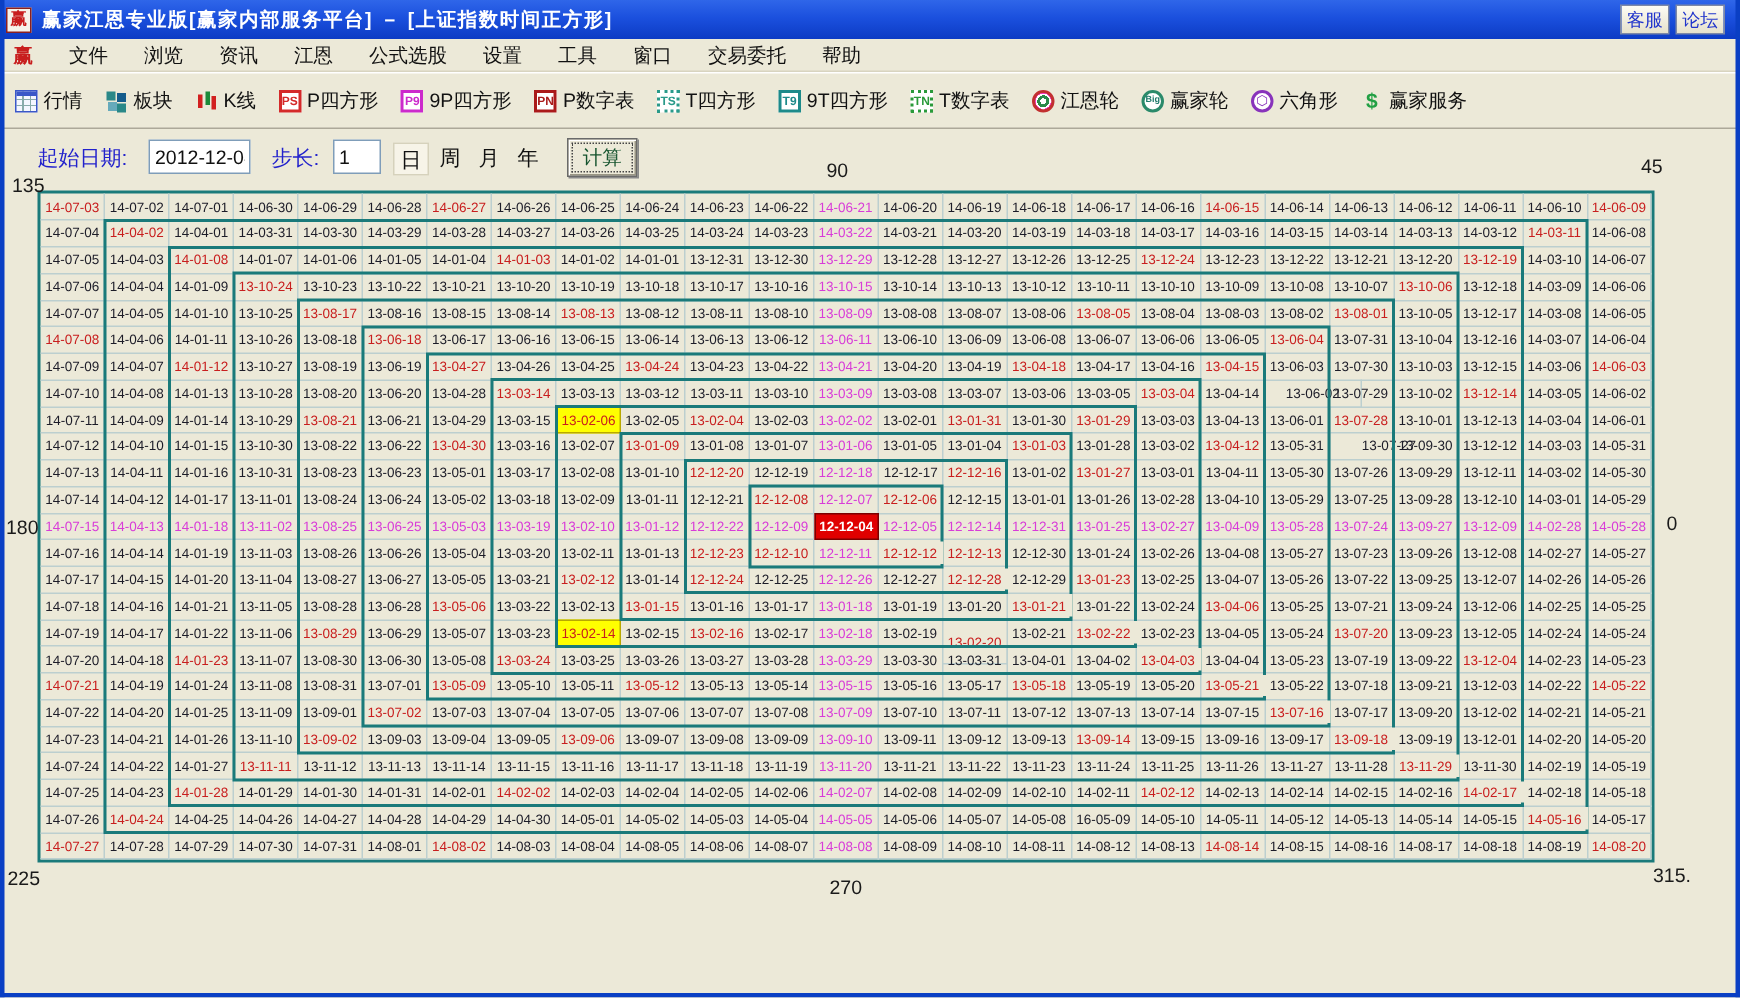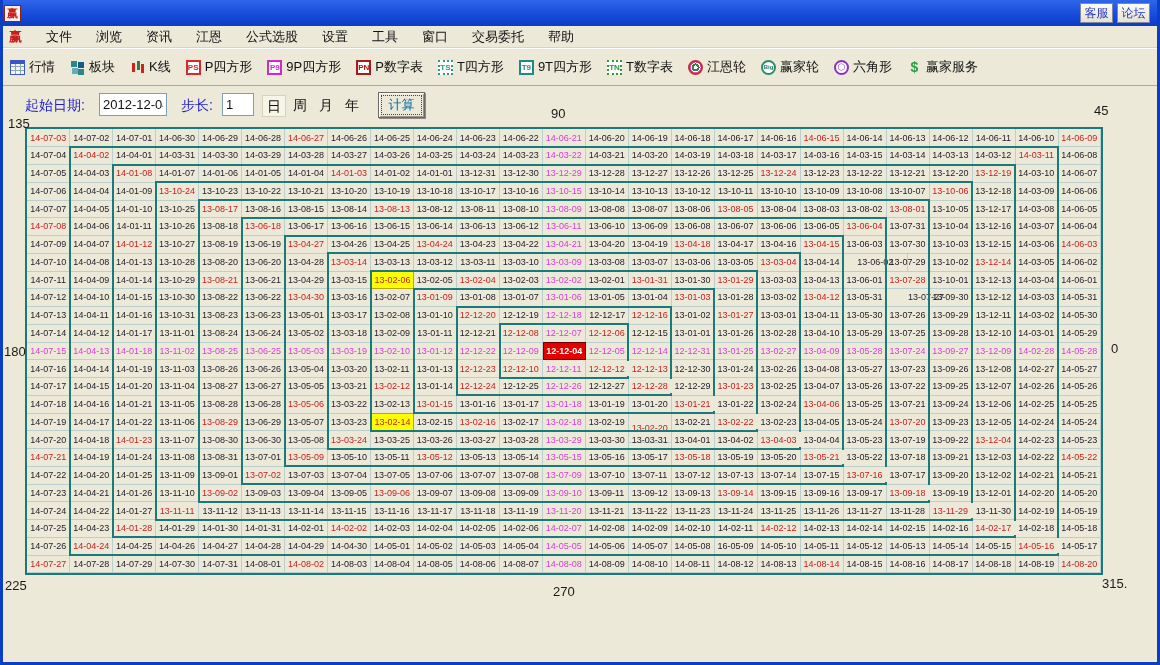--- a/index.html
+++ b/index.html
@@ -57,41 +57,42 @@
   
   .controlbar { position:absolute; left:0; top:86px; width:1160px; height:38px; background:#ece9d8; }
   .ctl-label { position:absolute; color:#2222cc; font-size:14px; top:11px; }
   .ctl-input { position:absolute; top:7px; height:23px; background:#fff; border:1px solid #7f9db9;
     font-size:13px; padding:2px 3px; font-family:"Liberation Sans",sans-serif; color:#111; }
   .period { position:absolute; top:9px; font-size:14px; color:#111; width:24px; height:22px;
     text-align:center; line-height:20px; cursor:pointer; }
   .period.sel { background:#f7f4e8; border:1px solid #d6d2bc; }
   .calc-btn { position:absolute; left:378px; top:6px; width:47px; height:26px; background:#ece9d8;
     border:1px solid #6a6a6a; box-shadow:inset 1px 1px 0 #fff, inset -1px -1px 0 #9a9684, 1px 1px 0 #8a8a8a;
-    font-size:13px; color:#0369a1; cursor:pointer; outline:1px dotted #444; outline-offset:-4px; }
+    font-size:13px; color:#14532d; cursor:pointer; outline:1px dotted #444; outline-offset:-4px; }
 
   
   .grid-outer { position:absolute; left:25px; top:127px; width:1078px; height:448px;
     border:2px solid #1a7a7a; background:#ece9d8; }
   .cell { position:absolute; display:flex; align-items:center; justify-content:center;
     font-size:9px; color:#1c1c28; border-right:1px solid #bccfcf; border-bottom:1px solid #bccfcf;
     white-space:nowrap; cursor:default; }
   .cell.red { color:#c81e1e; }
   .cell.mag { color:#d83cd8; }
   .cell.yel { background:#ffff00; color:#c81e1e; border:1px solid #b8a800; }
   .cell.selcell { background:#e00000; color:#fff; font-weight:bold; border:1px solid #7a0000; z-index:6; }
   .ringline { position:absolute; border:2px solid #1a7a7a; pointer-events:none; z-index:4; }
   .ringgap { position:absolute; width:3px; background:#ece9d8; pointer-events:none; z-index:5; }
   .angle-label { position:absolute; font-size:13px; color:#1a1a1a; z-index:7; }
 </style>
 </head>
 <body>
 
 <div class="titlebar">
   <div class="app-logo">赢</div>
+  <div class="title-text">赢家江恩专业版[赢家内部服务平台] － [上证指数时间正方形]</div>
   <div class="tb-btns">
     <div class="tb-btn">客服</div>
     <div class="tb-btn">论坛</div>
   </div>
 </div>
 
 <div class="menubar">
   <span class="menu-logo">赢</span>
 
 <span class="menu-item">文件</span>

